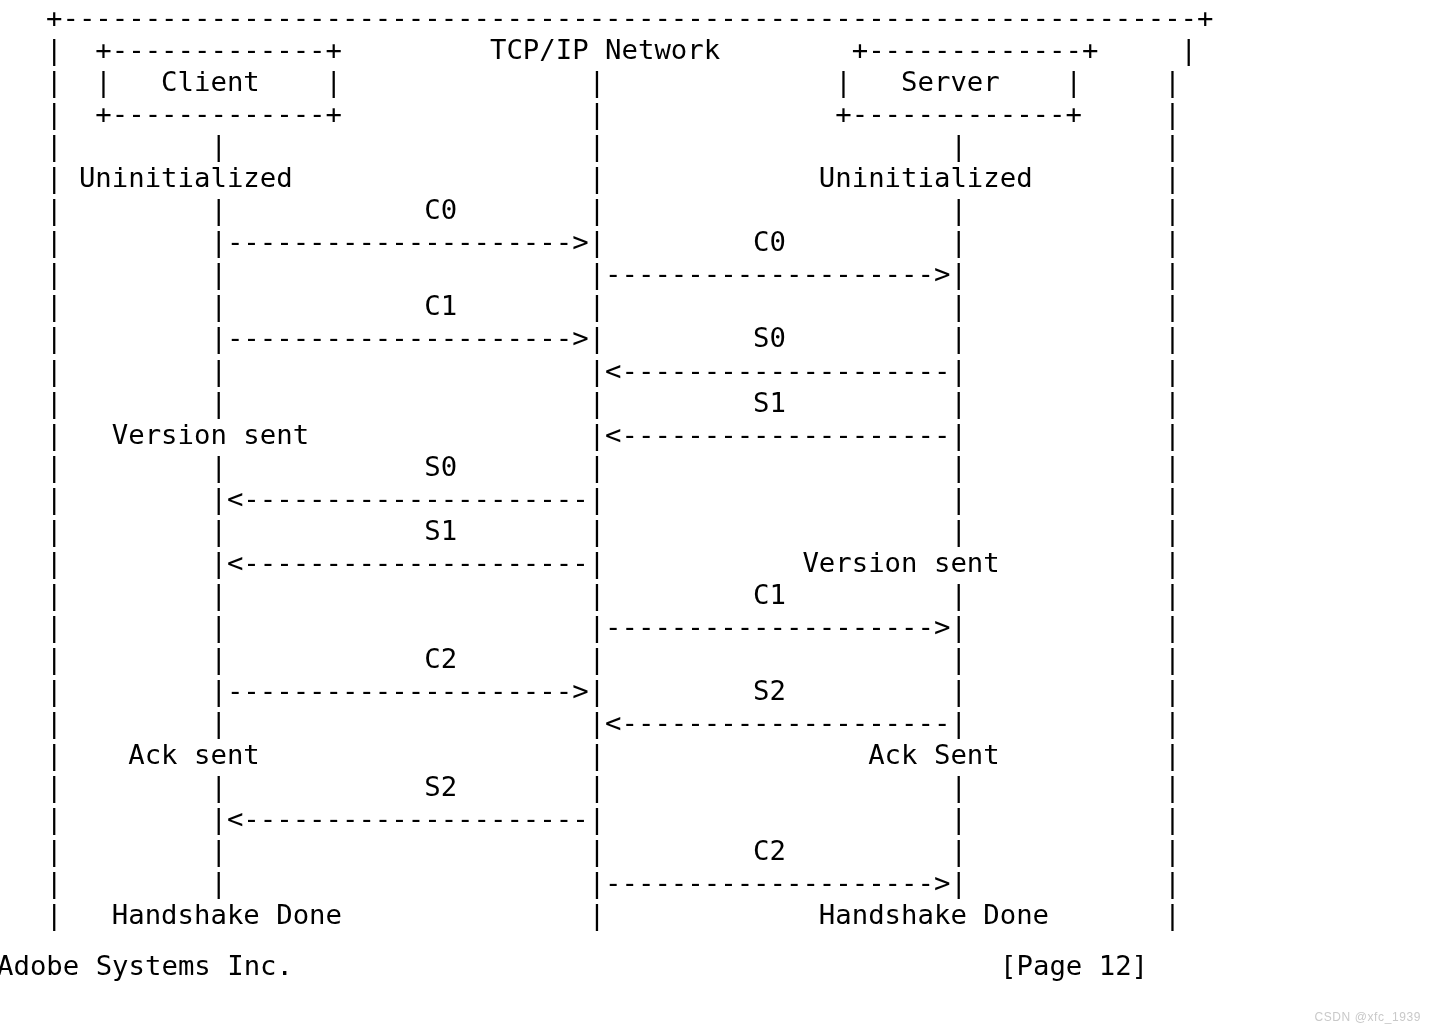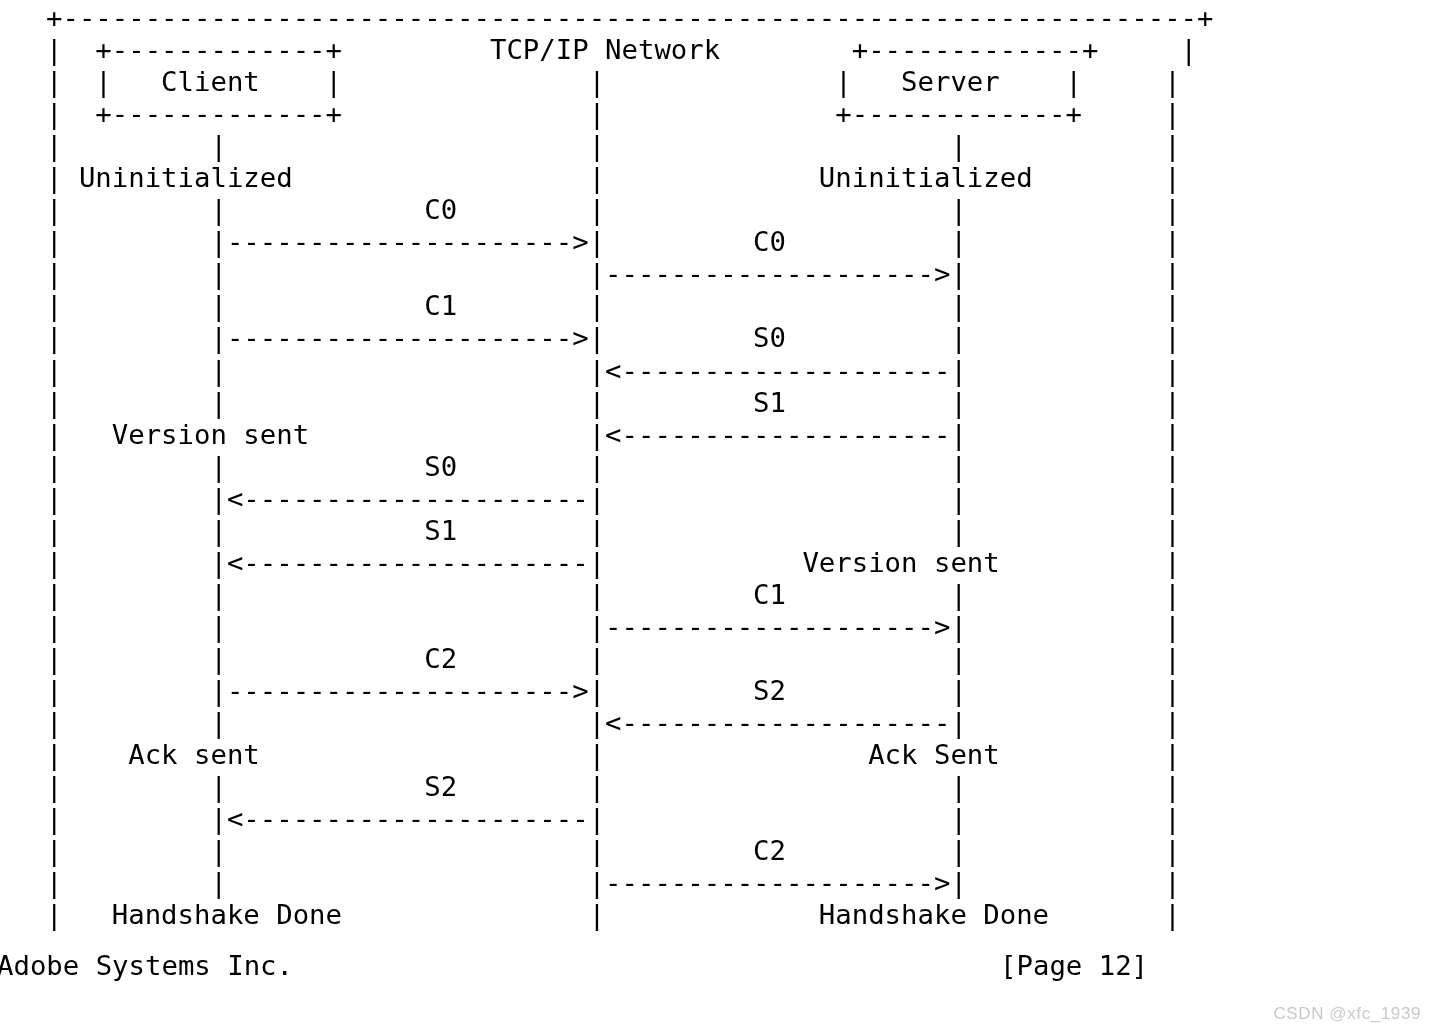--- a/index.html
+++ b/index.html
@@ -51,21 +51,21 @@
     top: 2px;
   }
 
   
   #watermark {
     position: absolute;
     right: 12px;
     bottom: 5px;
     color: #c9c9c9;
     font-family: "Liberation Sans", "DejaVu Sans", sans-serif;
-    font-size: 17px;
+    font-size: 12px;
     letter-spacing: 0.6px;
     user-select: none;
     white-space: pre;
   }
 </style>
 </head>
 <body>
 
 <div id="ascii-canvas">
   <pre class="ascii diagram" style="font-size: 27.324px; left: 49px;">+---------------------------------------------------------------------+

